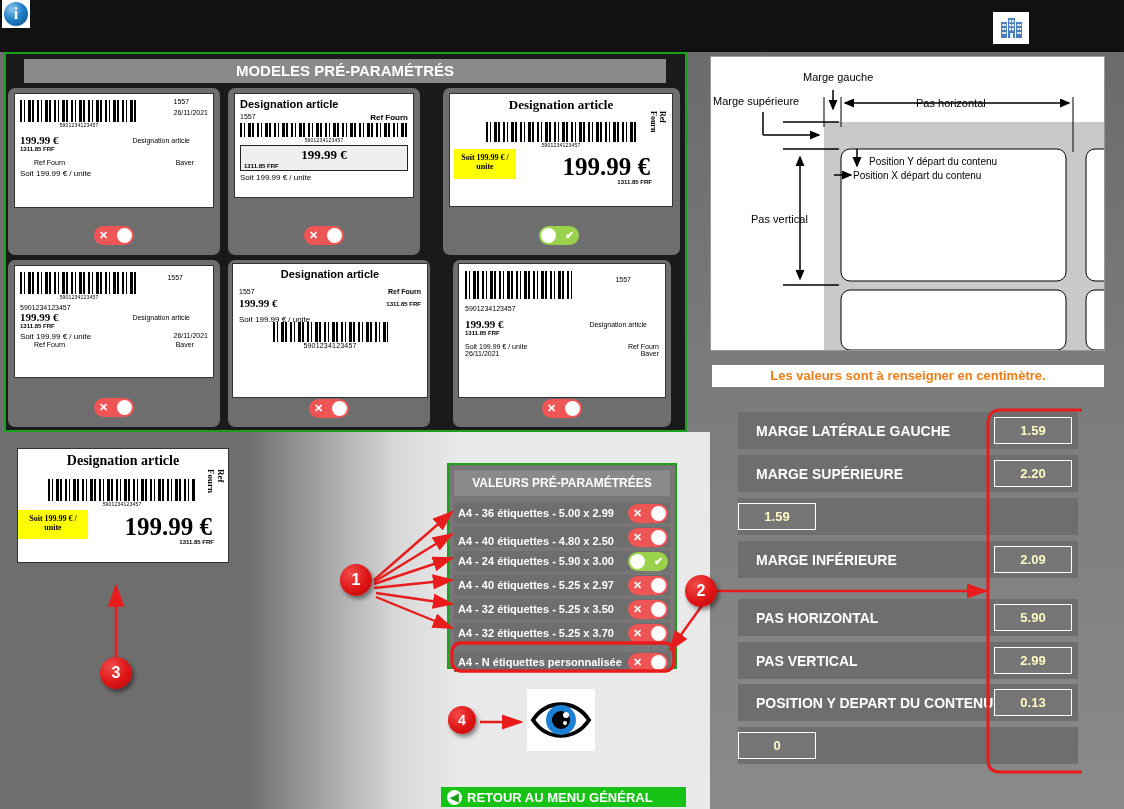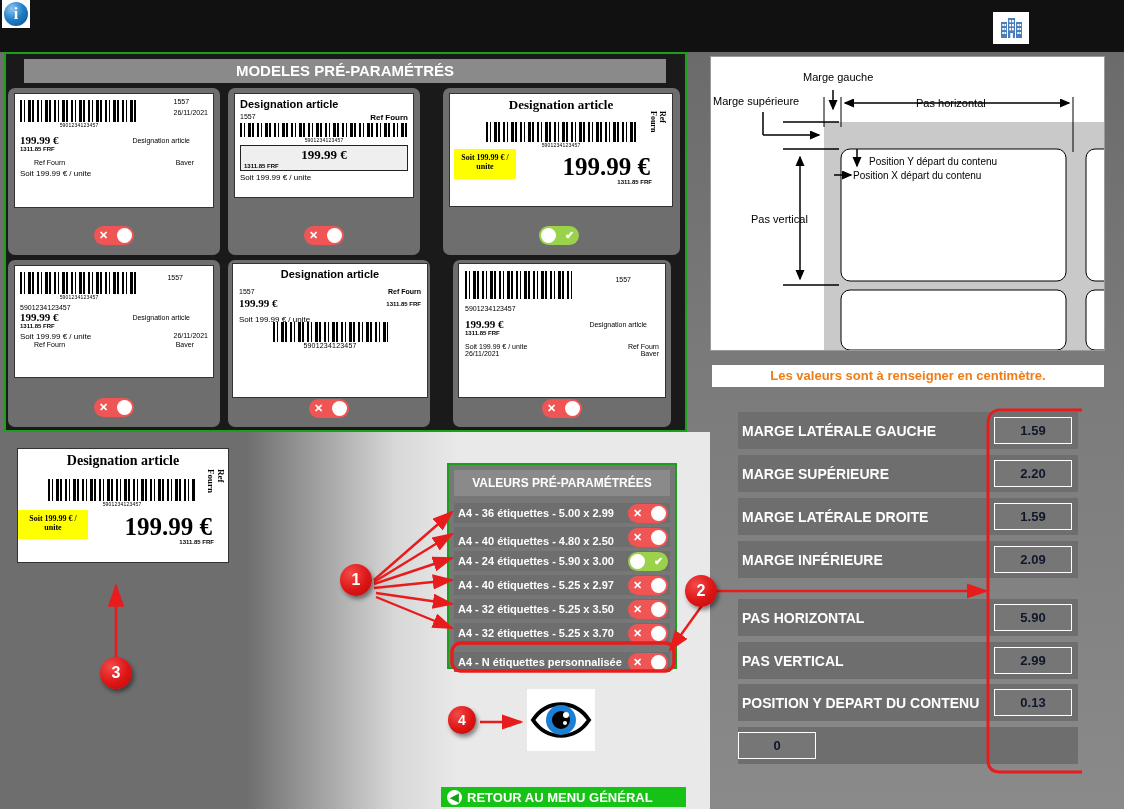--- a/index.html
+++ b/index.html
@@ -78,26 +78,26 @@
     position:absolute; left:712px; top:365px; width:392px; height:22px;
     background:#ffffff; color:#ef7d17; text-align:center;
     font:bold 13px "Liberation Sans",sans-serif; line-height:22px;
   }
   
   .srow{
     position:absolute; left:738px; width:340px; height:37px;
     background:#6e6e6e; display:flex; align-items:center;
   }
   .srow .name{
-    flex:1; padding-left:4px; color:#ffffff;
+    flex:1; padding-left:18px; color:#ffffff;
     font:bold 14px "Liberation Sans",sans-serif;
   }
   .srow .val{
     width:78px; height:27px; margin-right:6px; border:1px solid #fff;
-    color:#0f172a; font:bold 13px "Liberation Sans",sans-serif;
+    color:#fef9c3; font:bold 13px "Liberation Sans",sans-serif;
     display:flex; align-items:center; justify-content:center;
     background:rgba(255,255,255,.06);
   }
   
   #preview-card{
     position:absolute; left:8px; top:443px; width:230px; height:358px;
     background:#6e6e6e; border-radius:7px;
   }
   #preview-label{
     position:absolute; left:9px; top:5px; width:212px; height:115px;
@@ -394,21 +394,20 @@
 
 <div class="srow" style="top:412px;">
   <span class="name">MARGE LATÉRALE GAUCHE</span>
   <span class="val">1.59</span>
 </div>
 <div class="srow" style="top:455px;">
   <span class="name">MARGE SUPÉRIEURE</span>
   <span class="val">2.20</span>
 </div>
 <div class="srow" style="top:498px;">
-  <span class="name">MARGE LATÉRALE DROITE</span>
   <span class="val">1.59</span>
 </div>
 <div class="srow" style="top:541px;">
   <span class="name">MARGE INFÉRIEURE</span>
   <span class="val">2.09</span>
 </div>
 <div class="srow" style="top:599px;">
   <span class="name">PAS HORIZONTAL</span>
   <span class="val">5.90</span>
 </div>

